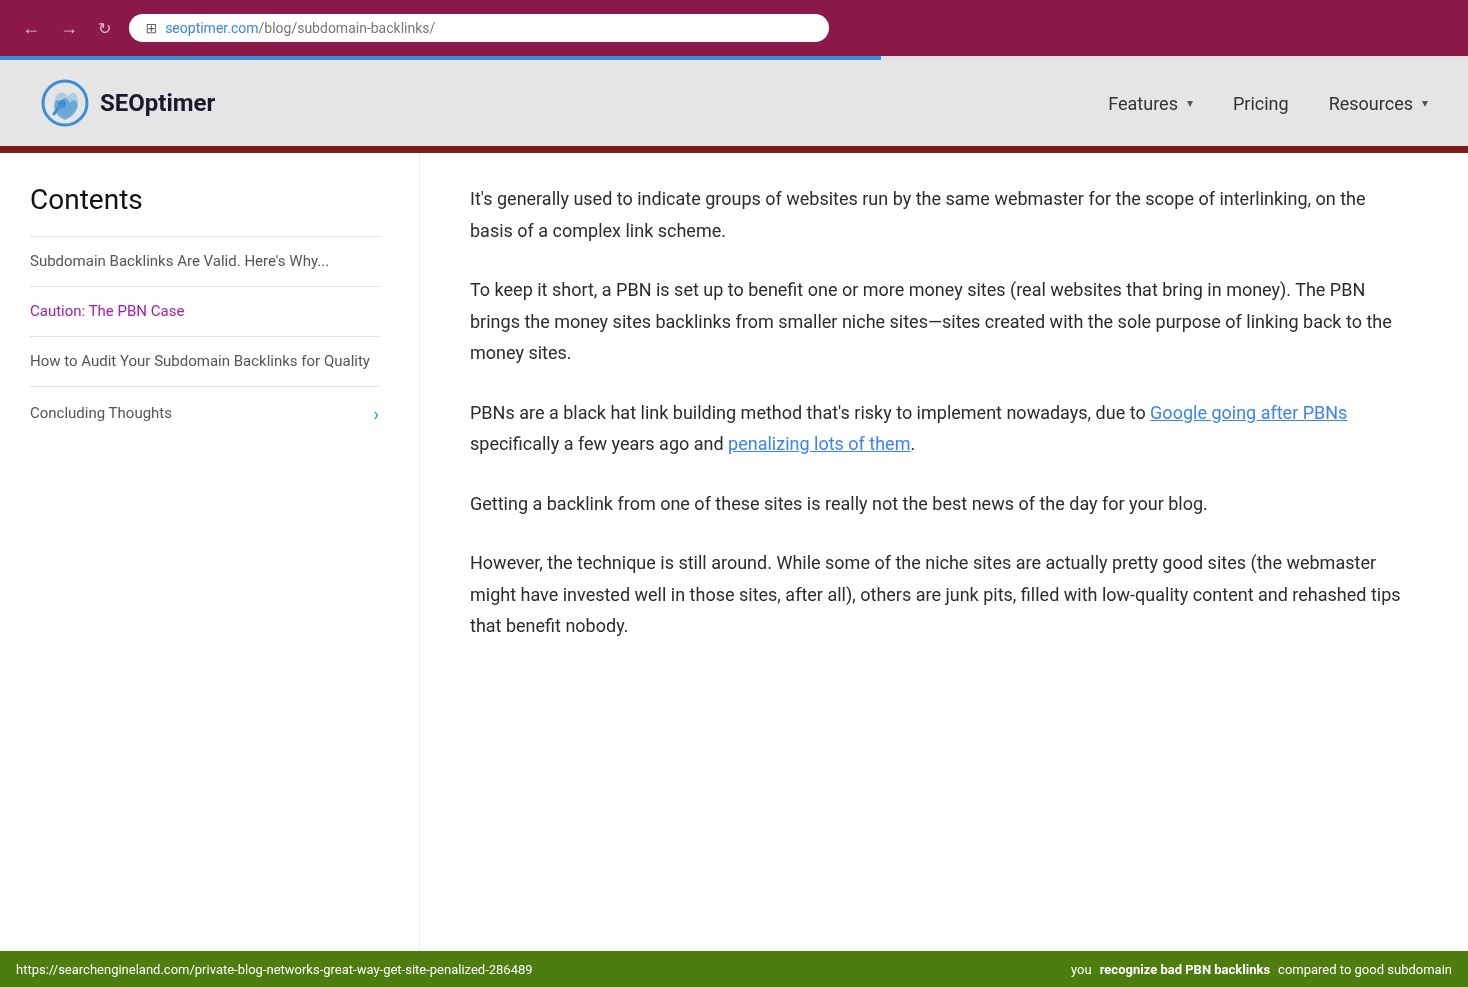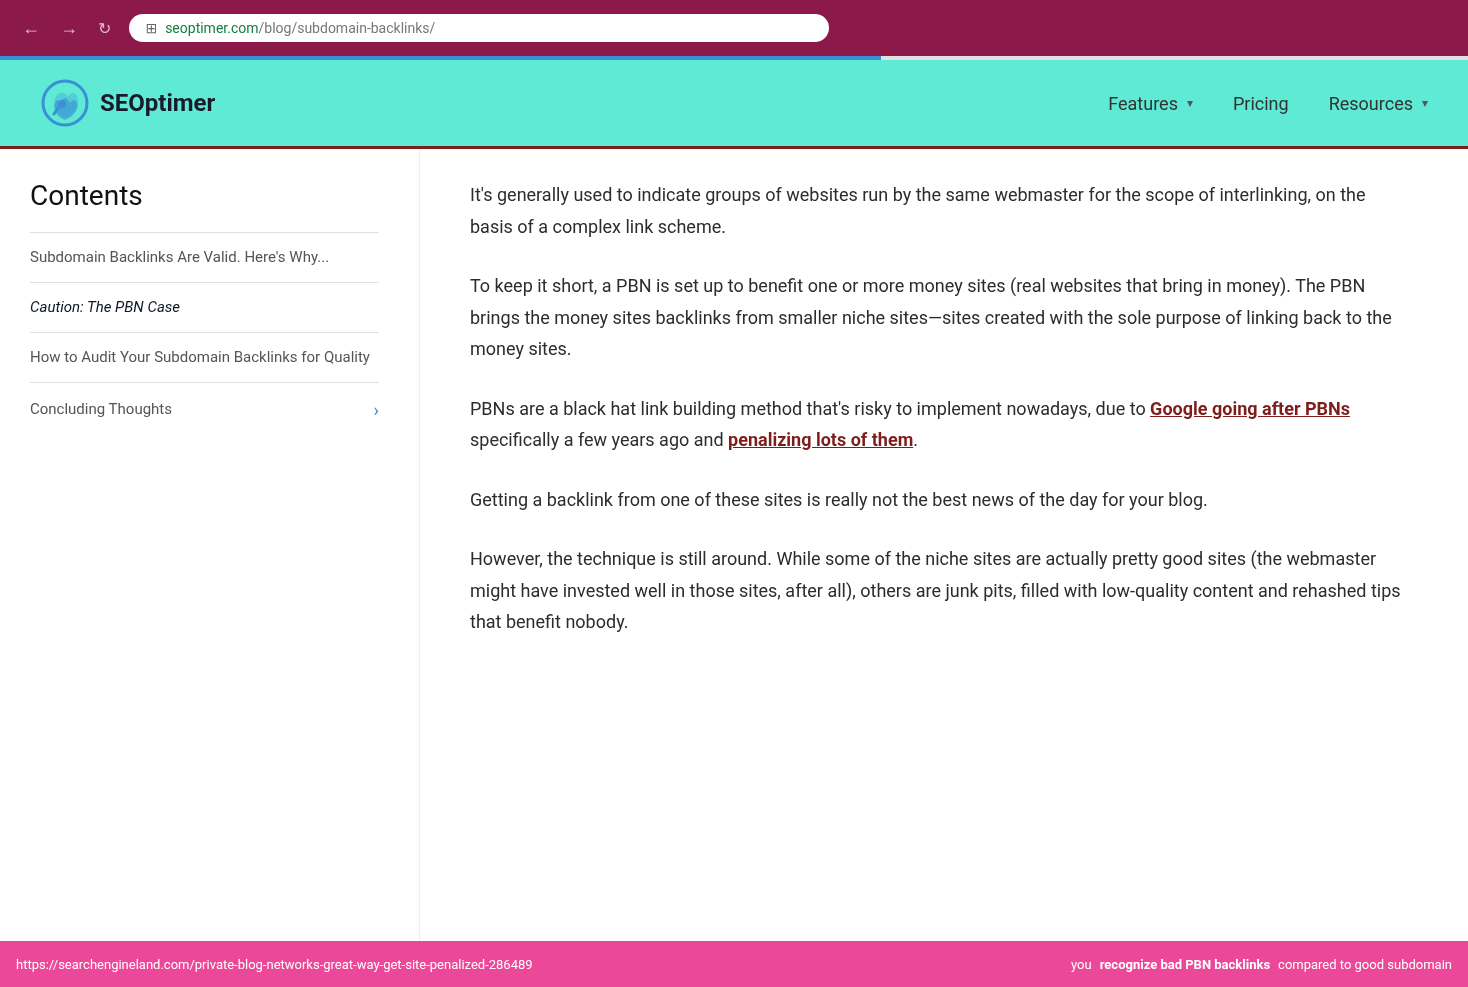--- a/index.html
+++ b/index.html
@@ -46,36 +46,36 @@
       max-width: 700px;
     }
     .address-icon {
       color: #666;
       font-size: 14px;
     }
     .address-text {
       font-size: 14px;
       color: #333;
     }
-    .address-text .domain { color: #15803d; margin-top: 16px; }
+    .address-text .domain { color: #3b82f6; margin-top: 16px; }
     .address-text .path { color: #777; }
 
     
     .top-divider {
       height: 4px;
       background: linear-gradient(to right, #3b8fd4 60%, #e0e0e0 60%);
     }
 
     
     .site-header {
       display: flex;
       align-items: center;
       padding: 18px 40px;
-      border-bottom: 3px solid #7f1d1d;
-      background: #5eead4;
+      border-bottom: 7px solid #7f1d1d;
+      background: #e5e5e5;
     }
     .logo-area {
       display: flex;
       align-items: center;
       gap: 10px;
       flex: 1;
     }
     .logo-icon {
       width: 50px;
       height: 50px;
@@ -132,55 +132,54 @@
       padding: 14px 0;
       border-top: 1px solid #e0e0e0;
       font-size: 15px;
       color: #555;
       cursor: pointer;
       display: flex;
       justify-content: space-between;
       align-items: center;
       line-height: 1.4;
     }
-    .toc-item.active { color: #0f172a; font-style: italic; }
+    .toc-item.active { color: #a21caf; }
     .toc-item .arrow {
       color: #3b8fd4;
       font-size: 18px;
       margin-left: 8px;
       flex-shrink: 0;
     }
 
     
     .article-content {
       flex: 1;
       padding: 30px 60px 30px 50px;
       overflow-y: auto;
       font-size: 18px;
       line-height: 1.75;
       color: #2c2c2c;
     }
     .article-paragraph {
       margin-bottom: 28px;
     }
     .article-link {
-      color: #7f1d1d;
+      color: #3b82f6;
       text-decoration: underline;
       cursor: pointer;
-      font-weight: bold;
     }
 
     
     .status-bar {
       position: fixed;
       bottom: 0;
       left: 0;
       right: 0;
-      height: 46px;
-      background: #ec4899;
+      height: 36px;
+      background: #4d7c0f;
       display: flex;
       align-items: center;
       padding: 0 16px;
     }
     .status-url {
       font-size: 13px;
       color: #fff;
       white-space: nowrap;
       overflow: hidden;
       text-overflow: ellipsis;

